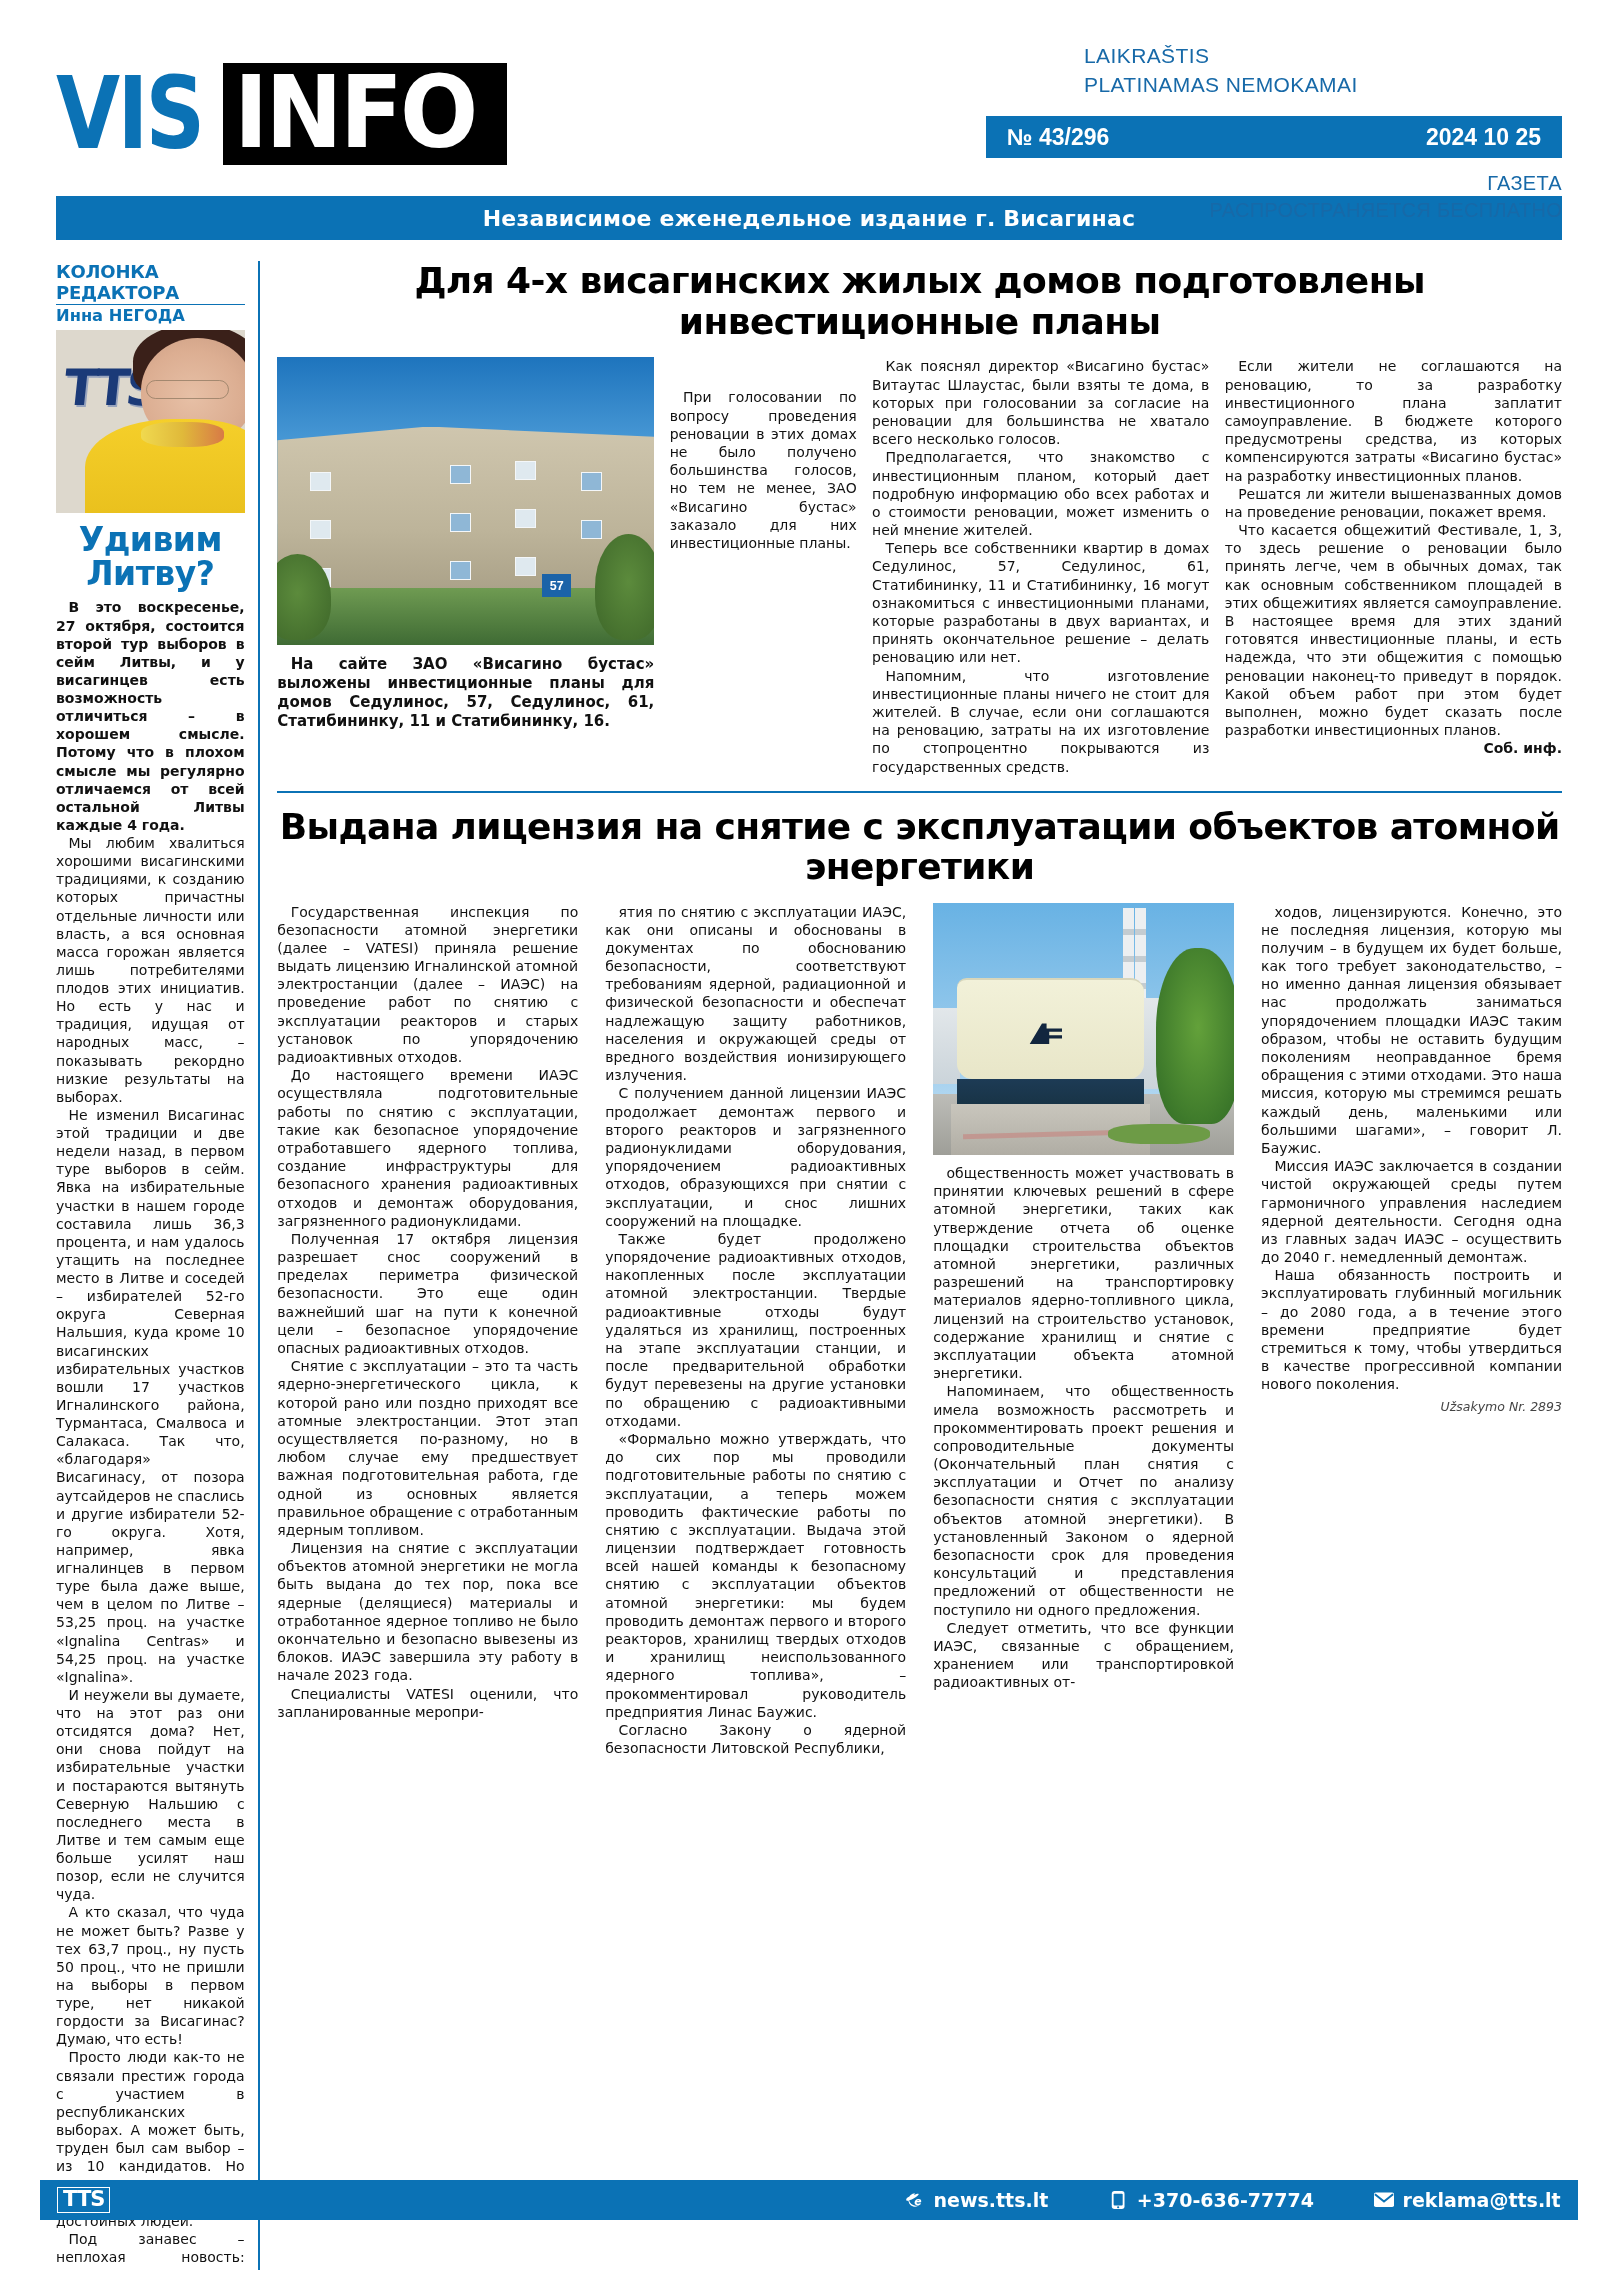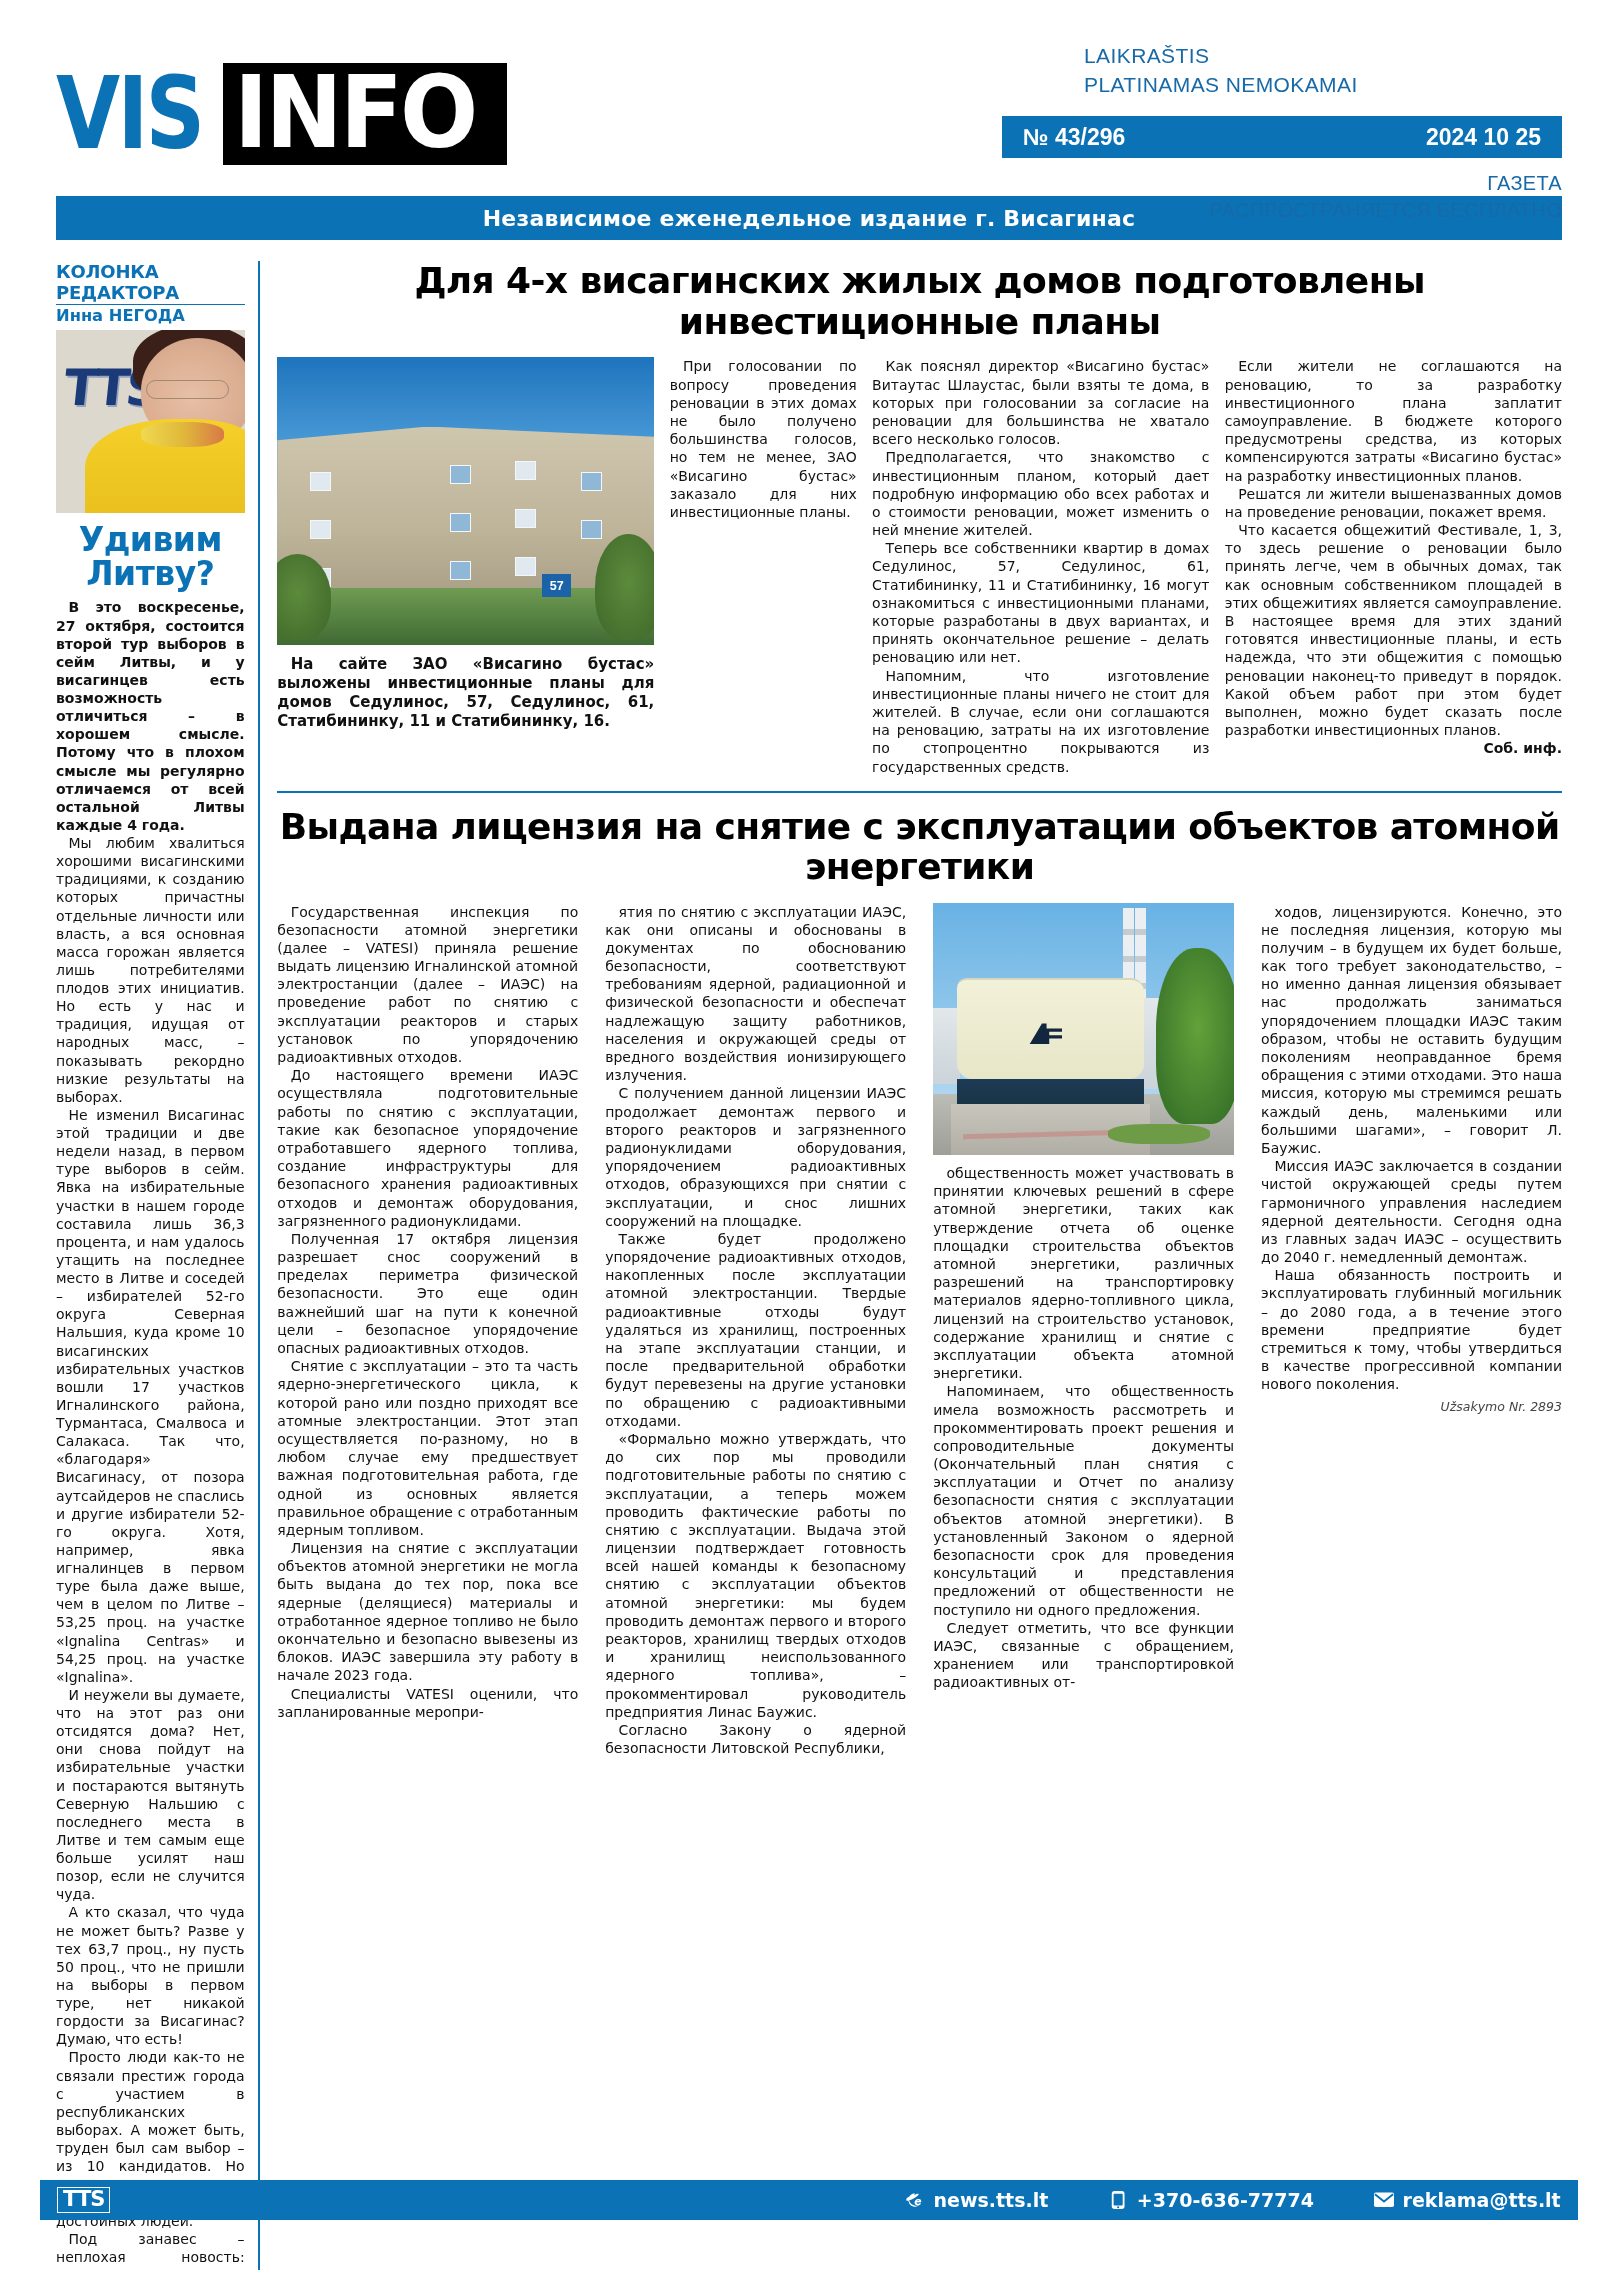--- a/index.html
+++ b/index.html
@@ -78,21 +78,20 @@
     background: #0b72b5;
     color: #fff;
     height: 42px;
     display: flex;
     align-items: center;
     justify-content: space-between;
     padding: 0 21px;
     font-weight: bold;
     font-size: 23px;
     font-family: "Liberation Sans", sans-serif;
-    margin-left: 16px;
   }
   .freelines {
     margin-top: 11.5px;
     text-align: right;
     color: #1769a8;
     font-family: "Liberation Sans", sans-serif;
     font-size: 20px;
     line-height: 1.35;
     letter-spacing: 0.3px;
   }
@@ -249,21 +248,21 @@
   .a1-col { flex: 1; }
   .col-text {
     font-family: "DejaVu Sans", sans-serif;
     font-size: 14px;
     line-height: 1.30;
     text-align: justify;
     hyphens: auto;
   }
   .col-text p { margin: 0; text-indent: 13.4px; }
   .col-text p.sign { text-align: right; font-weight: bold; text-indent: 0; }
-  .a1-narrow { width: 187px; flex: 0 0 187px; }
+  .a1-narrow { width: 187px; flex: 0 0 187px; margin-top: 31px; }
 
   
   .rule { border-top: 2.9px solid #0b72b5; margin: 15.4px 0 13.4px 0; }
   .art2-grid { display: flex; gap: 27px; margin-top: 9.6px; }
   .a2-col { flex: 1; }
   .photo2 { width: 100%; height: 252px; position: relative; overflow: hidden;
     background: #8ec5ea; margin-bottom: 9.6px; }
   .p2-sky { position:absolute; inset:0; background: linear-gradient(180deg,#68b2e4 0%,#a7d2ef 70%,#cfe4f3 100%); }
   .p2-ground { position:absolute; left:0; right:0; bottom:0; height:24%;
     background: linear-gradient(180deg,#bdbdb8 0%,#9e9e98 100%); }

